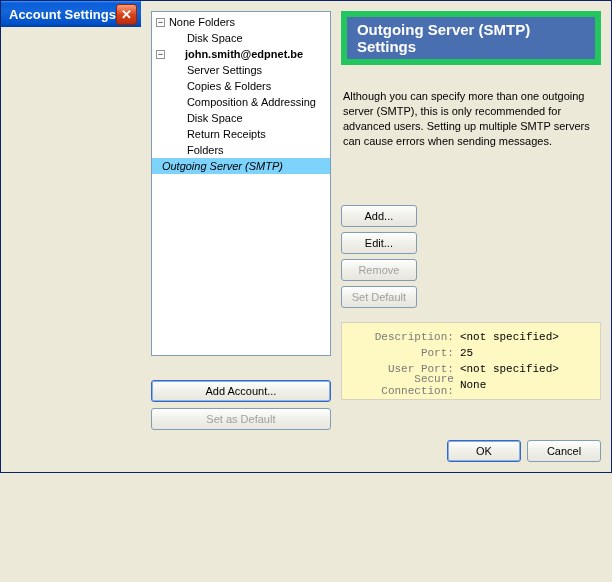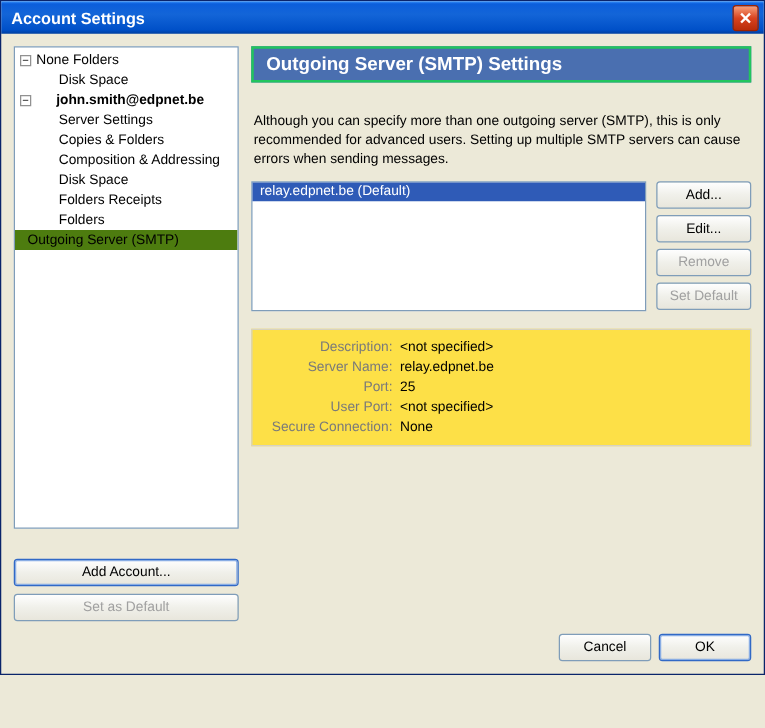--- a/index.html
+++ b/index.html
@@ -7,25 +7,25 @@
     margin: 0;
     font-family: Tahoma, sans-serif;
     font-size: 11px;
     background: #ece9d8;
     width: 612px;
     height: 582px;
     overflow: hidden;
   }
   .window {
     width: 612px;
-    height: 540px;
+    height: 473px;
     border: 1px solid #0a246a;
     background: #ece9d8;
     display: flex;
-    flex-direction: column;
+    flex-direction: row;
   }
   .titlebar {
     height: 26px;
     background: linear-gradient(to bottom, #3a95ff 0%, #0b5edb 8%, #1365d8 40%, #0050c8 88%, #003fa0 100%);
     display: flex;
     align-items: center;
     padding: 0 4px 0 8px;
     color: #fff;
     font-weight: bold;
     font-size: 13px;
@@ -68,21 +68,21 @@
     padding: 2px 0;
   }
   .tree-row {
     display: flex;
     align-items: center;
     height: 16px;
     padding: 0 2px;
     cursor: pointer;
     white-space: nowrap;
   }
-  .tree-row.selected { background: #4d7c0f; }
+  .tree-row.selected { background: #7dd3fc; font-style: italic; }
   .exp-box {
     width: 9px; height: 9px;
     border: 1px solid #919191;
     display: inline-flex;
     align-items: center; justify-content: center;
     font-size: 9px; line-height: 7px;
     color: #000;
     margin: 0 4px 0 2px;
     background: #fff;
   }
@@ -107,46 +107,47 @@
     display: flex;
     flex-direction: column;
     min-width: 0;
   }
   .section-header {
     background: #4a6fb0;
     color: #fff;
     font-size: 15px;
     font-weight: bold;
     padding: 4px 10px;
-    border: 2px solid #22c55e;
+    border: 6px solid #22c55e;
   }
   .desc-text {
     margin: 24px 2px 10px 2px;
     line-height: 1.35;
   }
   .server-row { display: flex; gap: 8px; }
   .server-list {
     flex: 1;
     height: 104px;
     background: #fff;
     border: 1px solid #7f9db9;
   }
   .server-item {
     background: #2f5bb7;
     color: #fff;
     padding: 1px 6px;
     height: 15px;
   }
-  .side-buttons { display: flex; flex-direction: column; gap: 5px; width: 76px;}
+  .side-buttons { display: flex; flex-direction: column; gap: 5px; width: 76px; margin-top: 47px;}
   .side-buttons .btn { width: 100%; }
   .details {
     margin-top: 14px;
     border: 1px solid #d6d2c2;
-    background: #fde047;
+    background: #fef9c3;
     padding: 6px 8px;
+    font-family: Liberation Mono, monospace;
   }
   .detail-row { display: flex; height: 16px; align-items: center;}
   .detail-label { width: 110px; text-align: right; color: #7a7a7a; padding-right: 6px;}
   .footer {
     display: flex;
     justify-content: flex-end;
     gap: 6px;
     padding-top: 10px;
   }
   .footer .btn { width: 74px; }
@@ -190,21 +191,21 @@
           <div class="tree-row indent1">
             <span class="exp-spacer"></span>
             <span>Composition &amp; Addressing</span>
           </div>
           <div class="tree-row indent1">
             <span class="exp-spacer"></span>
             <span>Disk Space</span>
           </div>
           <div class="tree-row indent1">
             <span class="exp-spacer"></span>
-            <span>Folders Receipts</span>
+            <span>Return Receipts</span>
           </div>
           <div class="tree-row indent1">
             <span class="exp-spacer"></span>
             <span>Folders</span>
           </div>
           <div class="tree-row selected">
             <span class="exp-spacer" style="width:8px"></span>
             <span>Outgoing Server (SMTP)</span>
           </div>
         </div>
@@ -212,54 +213,47 @@
           <button class="btn default">Add Account...</button>
           <button class="btn" disabled="">Set as Default</button>
         </div>
       </div>
 
       <div class="right-panel">
         <div class="section-header">Outgoing Server (SMTP) Settings</div>
         <div class="desc-text">Although you can specify more than one outgoing server (SMTP), this is only recommended for advanced users. Setting up multiple SMTP servers can cause errors when sending messages.</div>
 
         <div class="server-row">
-          <div class="server-list">
-            <div class="server-item">relay.edpnet.be (Default)</div>
-          </div>
           <div class="side-buttons">
             <button class="btn">Add...</button>
             <button class="btn">Edit...</button>
             <button class="btn" disabled="">Remove</button>
             <button class="btn" disabled="">Set Default</button>
           </div>
         </div>
 
         <div class="details">
           <div class="detail-row">
             <span class="detail-label">Description:</span>
             <span>&lt;not specified&gt;</span>
           </div>
           <div class="detail-row">
-            <span class="detail-label">Server Name:</span>
-            <span>relay.edpnet.be</span>
-          </div>
-          <div class="detail-row">
             <span class="detail-label">Port:</span>
             <span>25</span>
           </div>
           <div class="detail-row">
             <span class="detail-label">User Port:</span>
             <span>&lt;not specified&gt;</span>
           </div>
           <div class="detail-row">
             <span class="detail-label">Secure Connection:</span>
             <span>None</span>
           </div>
         </div>
       </div>
     </div>
 
     <div class="footer">
+      <button class="btn default">OK</button>
       <button class="btn">Cancel</button>
-      <button class="btn default">OK</button>
     </div>
   </div>
 </div>
 
 </body></html>

